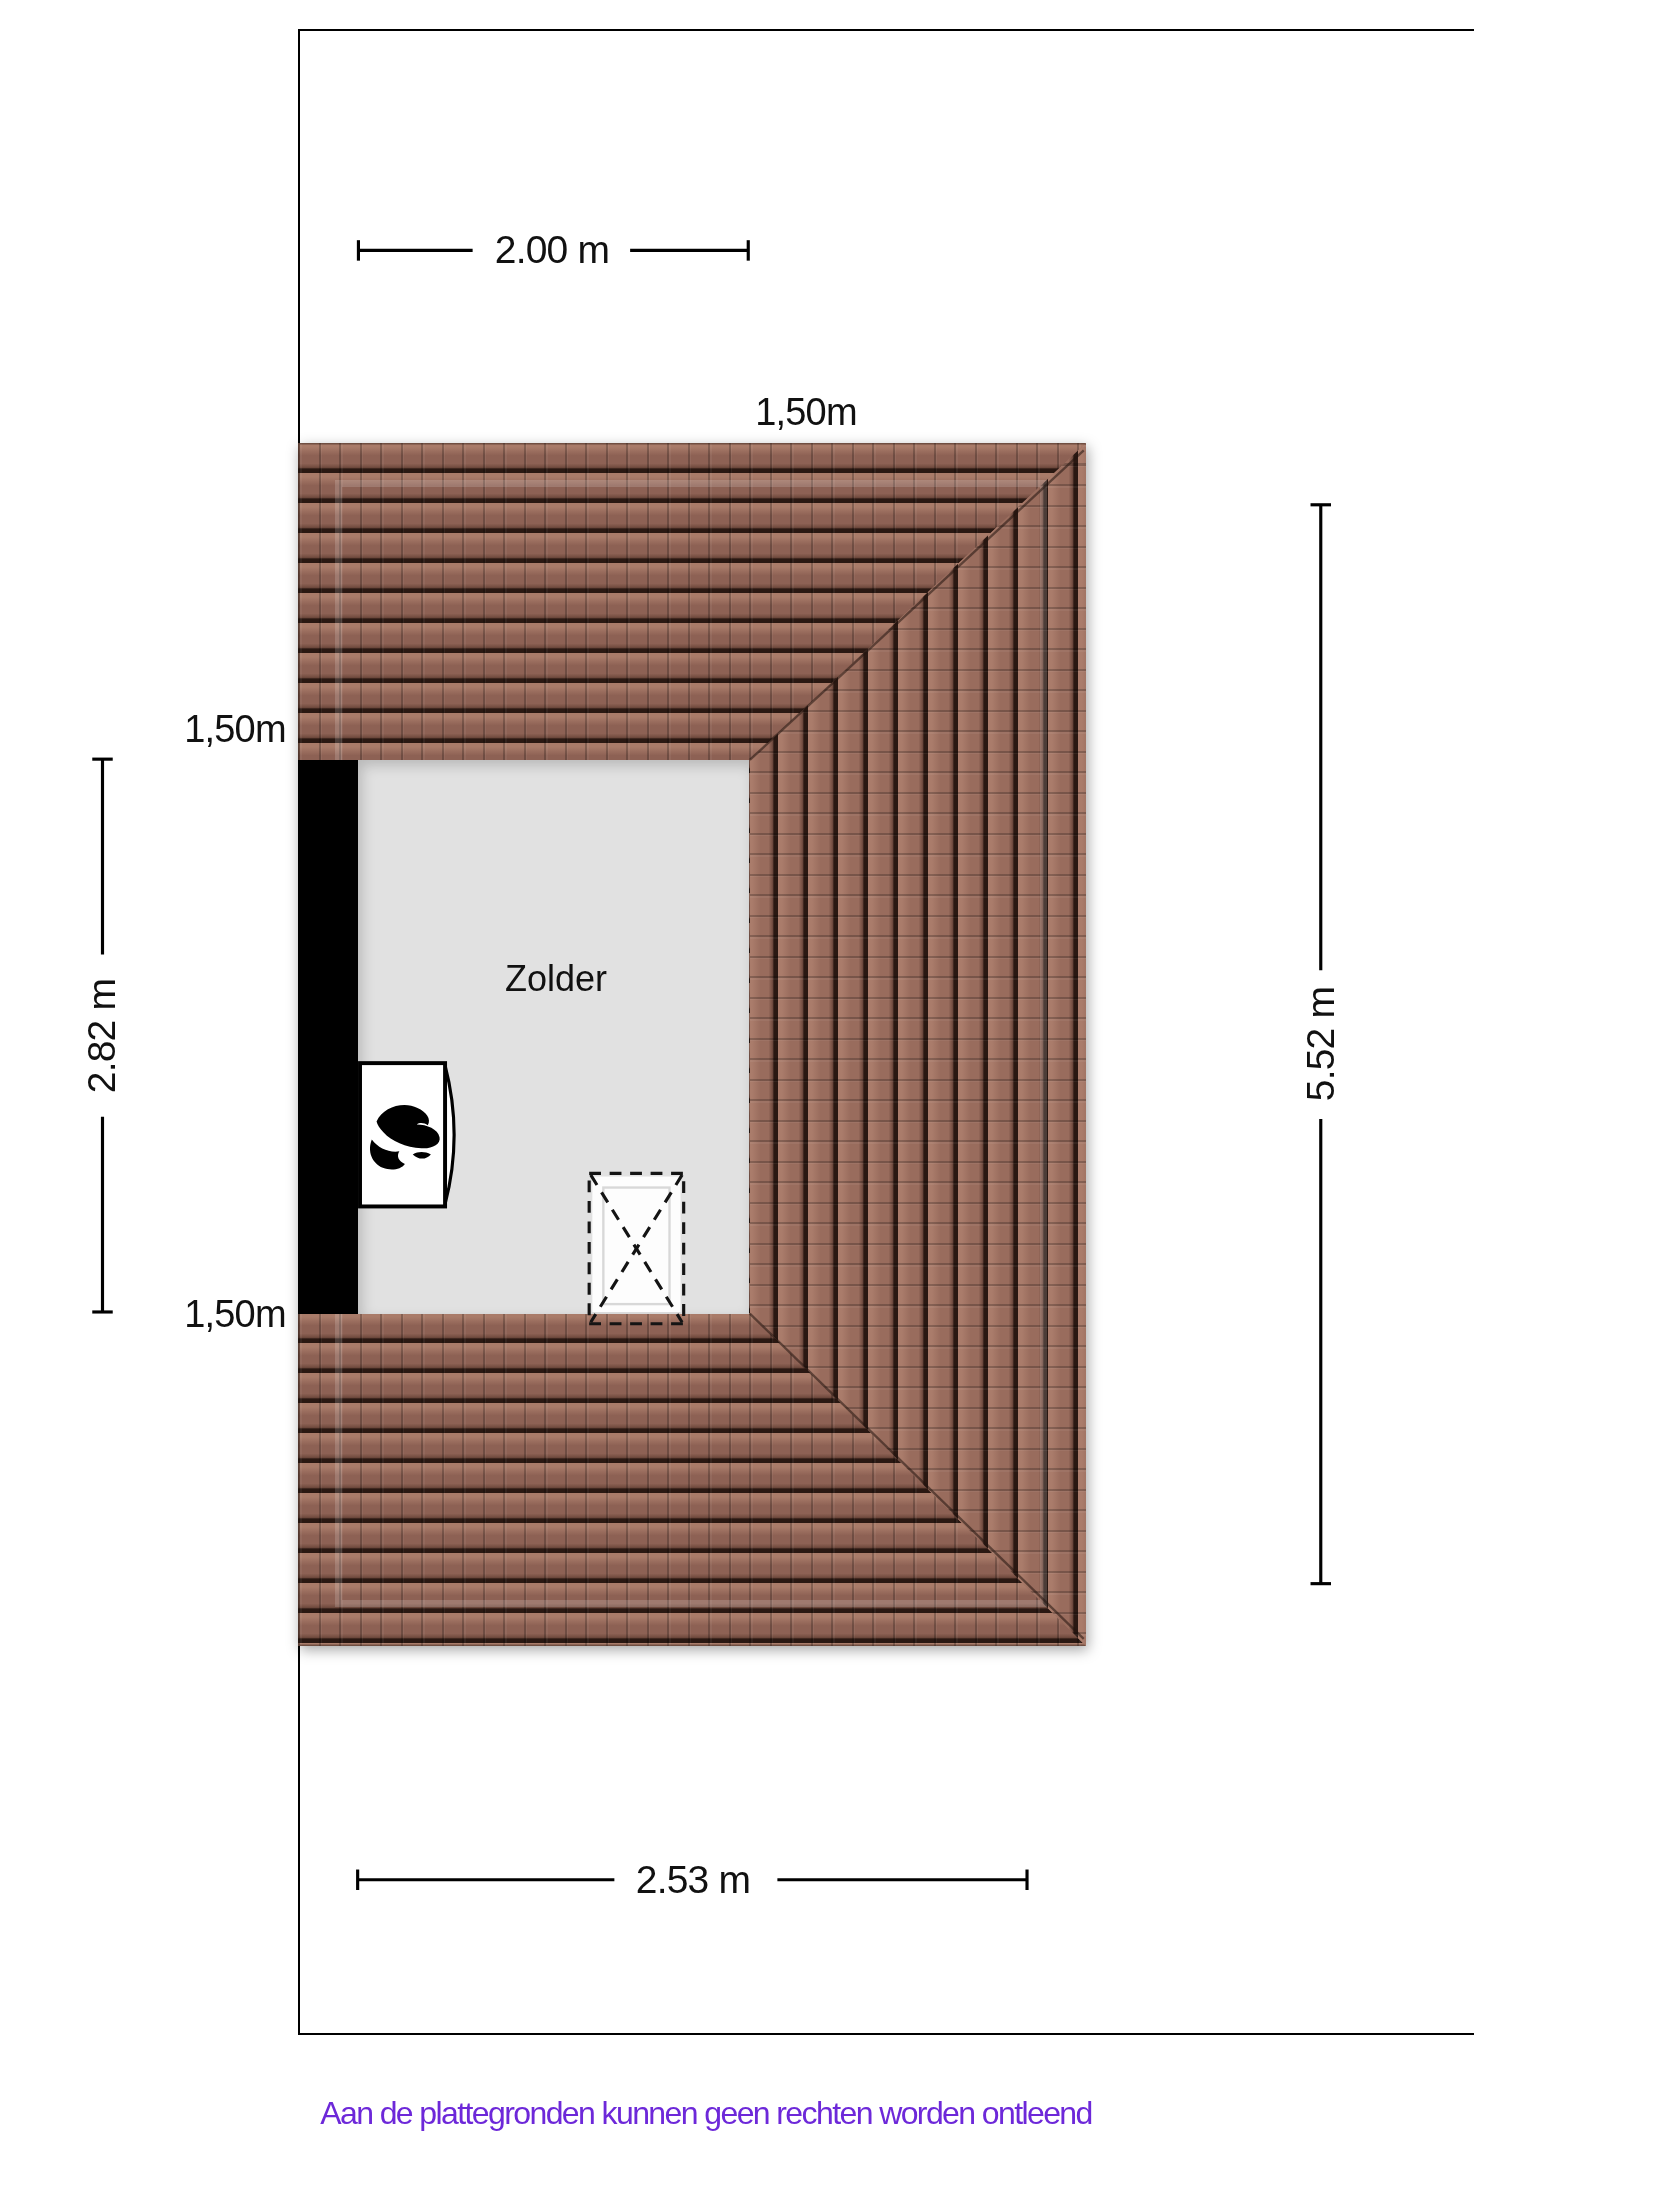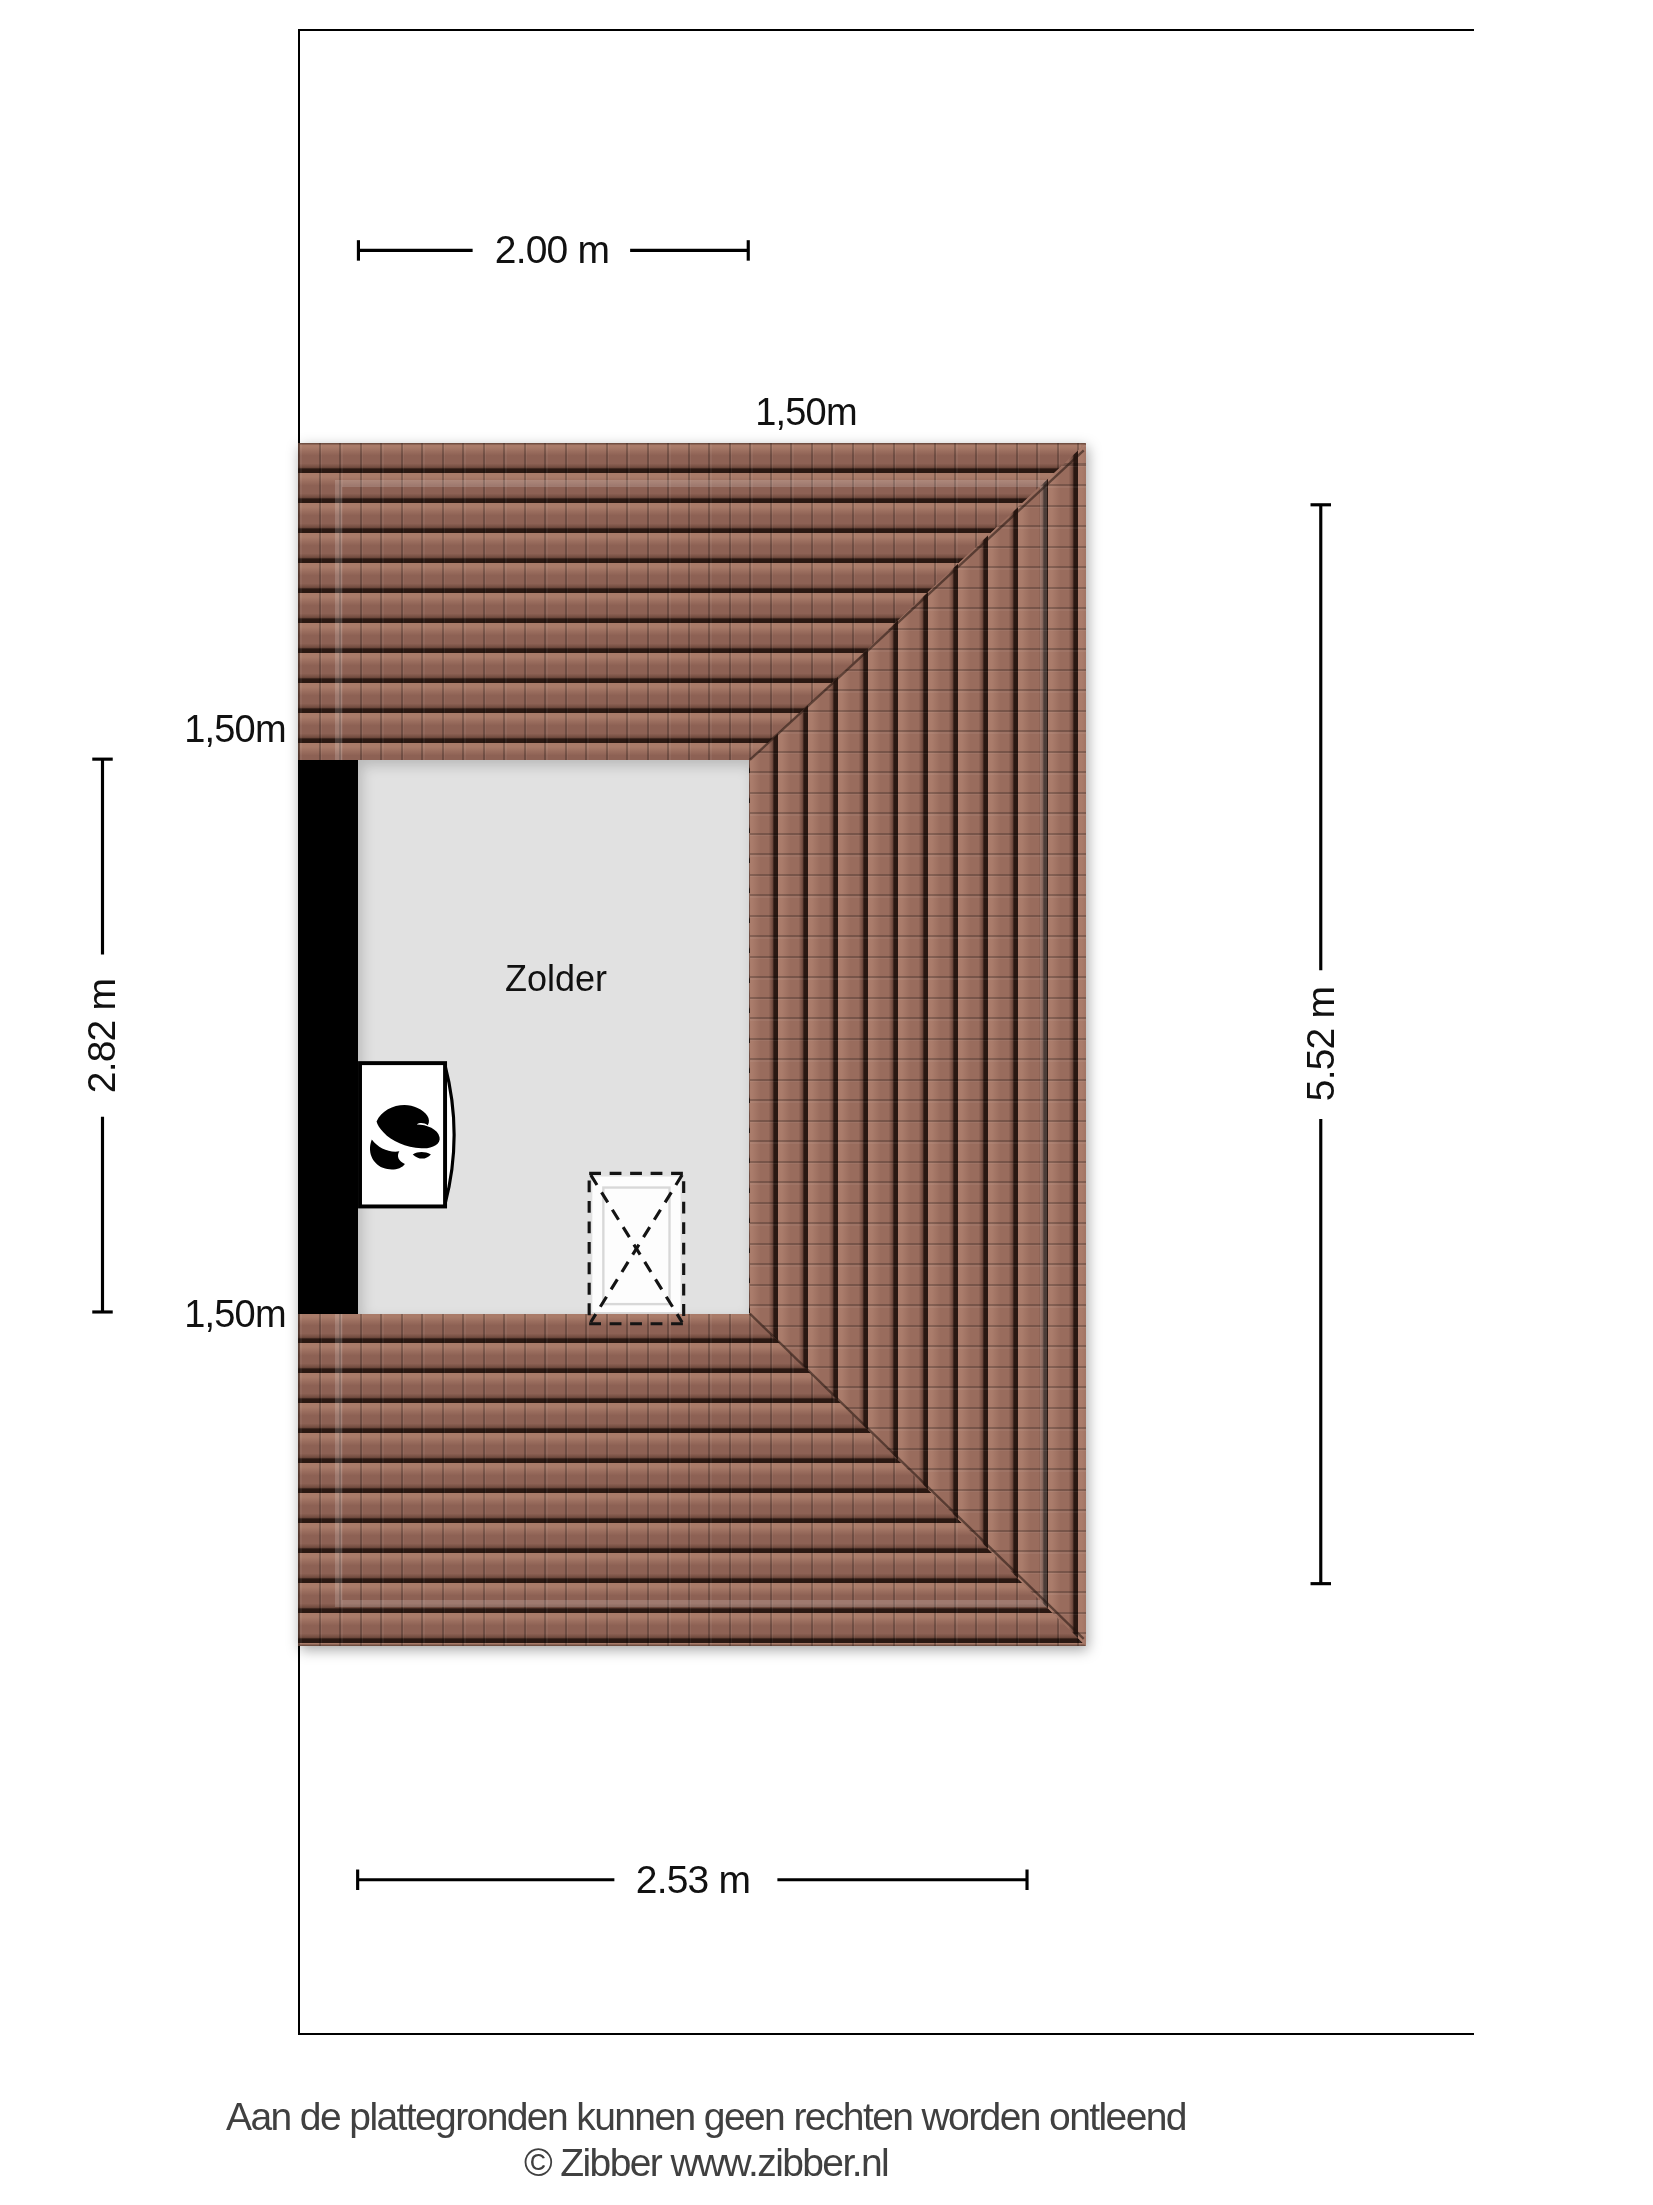--- a/index.html
+++ b/index.html
@@ -53,21 +53,21 @@
 
   
   .lbl{
     position:absolute;transform:translate(-50%,-50%);
     font-size:39px;letter-spacing:-0.8px;white-space:nowrap;color:#111;
   }
   .lbl.rot{transform:translate(-50%,-50%) rotate(-90deg);}
   #room-label{font-size:36px;letter-spacing:0;text-align:center;}
   .footer-line{
     position:absolute;transform:translateX(-50%);
-    font-size:39px;letter-spacing:-1.6px;white-space:nowrap;color:#404040;
+    font-size:32px;letter-spacing:-1.6px;white-space:nowrap;color:#6d28d9;
   }
 
   svg{position:absolute;left:0;top:0;pointer-events:none;}
 </style>
 </head>
 <body>
 
 <div id="canvas">
 
   <div class="abs" id="page-border"></div>
@@ -139,16 +139,15 @@
   <div class="lbl rot" style="left:102px;top:1036px;">2.82 m</div>
   <div class="lbl rot" style="left:1321px;top:1044px;">5.52 m</div>
 
   <div class="lbl" style="left:806px;top:412px;font-size:38px;">1,50m</div>
   <div class="lbl" style="left:235px;top:729px;font-size:38px;">1,50m</div>
   <div class="lbl" style="left:235px;top:1314px;font-size:38px;">1,50m</div>
 
   <div class="lbl" id="room-label" style="left:556px;top:979px;">Zolder</div>
 
   <div class="footer-line" style="left:706px;top:2095px;">Aan de plattegronden kunnen geen rechten worden ontleend</div>
-  <div class="footer-line" style="left:706px;top:2141px;">© Zibber www.zibber.nl</div>
 
 </div>
 
 
 </body></html>

